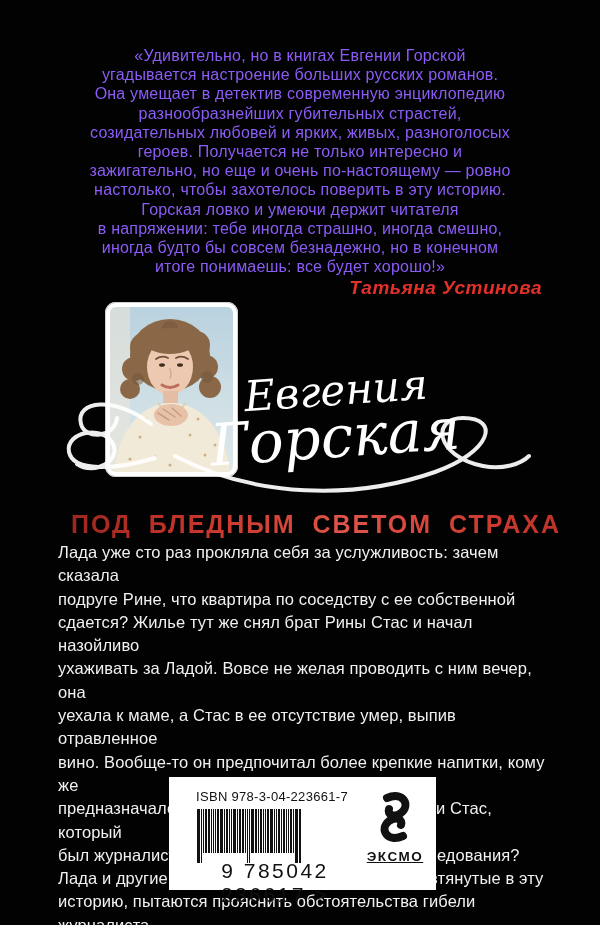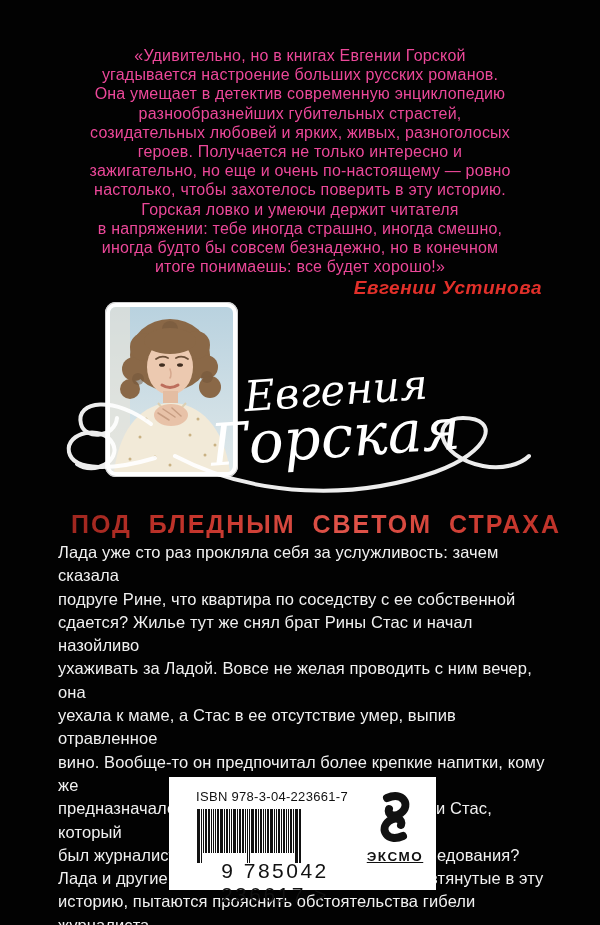--- a/index.html
+++ b/index.html
@@ -4,21 +4,21 @@
 <style>
   html,body{margin:0;padding:0;background:#000;}
   .cover{
     position:relative;width:600px;height:925px;margin:0 auto;
     background:#020202;overflow:hidden;
     font-family:"Liberation Sans",sans-serif;
   }
   
   .quote{
     position:absolute;left:50px;top:46px;width:500px;
-    color:#ec4899;font-size:16px;line-height:19.2px;
+    color:#8b5cf6;font-size:16px;line-height:19.2px;
     text-align:center;white-space:pre-line;margin:0;
     font-weight:400;letter-spacing:.2px;
   }
   .quote-author{
     position:absolute;right:58px;top:277px;margin:0;
     color:#e2302a;font-size:19px;font-style:italic;font-weight:bold;
     letter-spacing:.5px;
   }
   
   .photo-frame{
@@ -89,21 +89,21 @@
 разнообразнейших губительных страстей,
 созидательных любовей и ярких, живых, разноголосых
 героев. Получается не только интересно и
 зажигательно, но еще и очень по-настоящему — ровно
 настолько, чтобы захотелось поверить в эту историю.
 Горская ловко и умеючи держит читателя
 в напряжении: тебе иногда страшно, иногда смешно,
 иногда будто бы совсем безнадежно, но в конечном
 итоге понимаешь: все будет хорошо!»</p>
 
-  <p class="quote-author">Евгении Устинова</p>
+  <p class="quote-author">Татьяна Устинова</p>
 
   <div class="photo-frame">
     <svg width="123" height="165" viewBox="0 0 123 165" aria-hidden="true">
       <defs>
         <linearGradient id="bg" x1="0" y1="0" x2="0" y2="1">
           <stop offset="0" stop-color="#b9d2df"></stop>
             <stop offset="1" stop-color="#dfe8ea"></stop>
         </linearGradient>
       </defs>
       <rect x="0" y="0" width="123" height="165" fill="url(#bg)"></rect>

